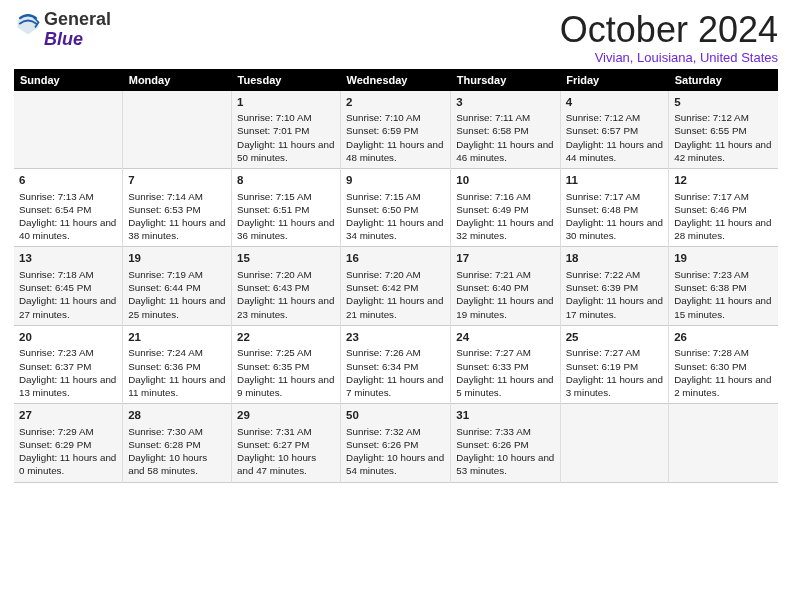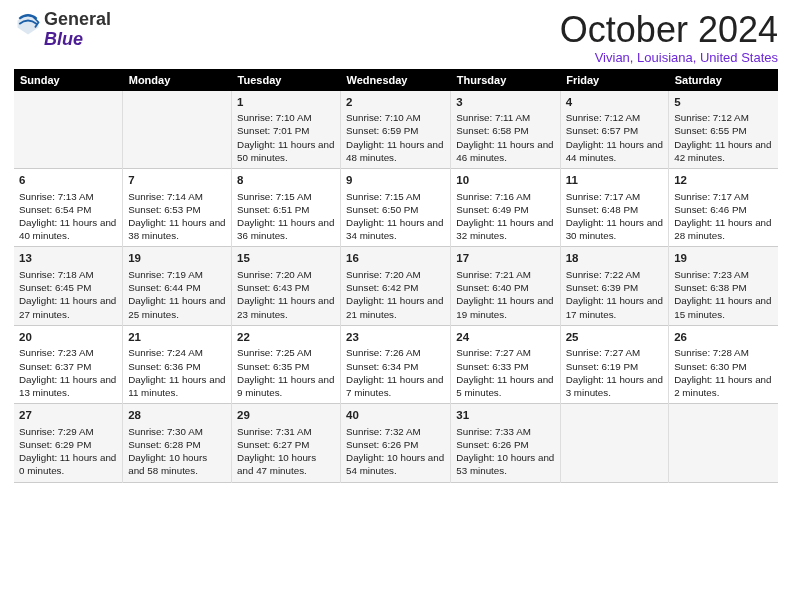--- a/index.html
+++ b/index.html
@@ -308,21 +308,21 @@
             <div class="cell-content">Sunset: 6:28 PM</div>
             <div class="cell-content">Daylight: 10 hours and 58 minutes.</div>
           </td>
           <td>
             <div class="day-num">29</div>
             <div class="cell-content">Sunrise: 7:31 AM</div>
             <div class="cell-content">Sunset: 6:27 PM</div>
             <div class="cell-content">Daylight: 10 hours and 47 minutes.</div>
           </td>
           <td>
-            <div class="day-num">40</div>
+            <div class="day-num">50</div>
             <div class="cell-content">Sunrise: 7:32 AM</div>
             <div class="cell-content">Sunset: 6:26 PM</div>
             <div class="cell-content">Daylight: 10 hours and 54 minutes.</div>
           </td>
           <td>
             <div class="day-num">31</div>
             <div class="cell-content">Sunrise: 7:33 AM</div>
             <div class="cell-content">Sunset: 6:26 PM</div>
             <div class="cell-content">Daylight: 10 hours and 53 minutes.</div>
           </td>

